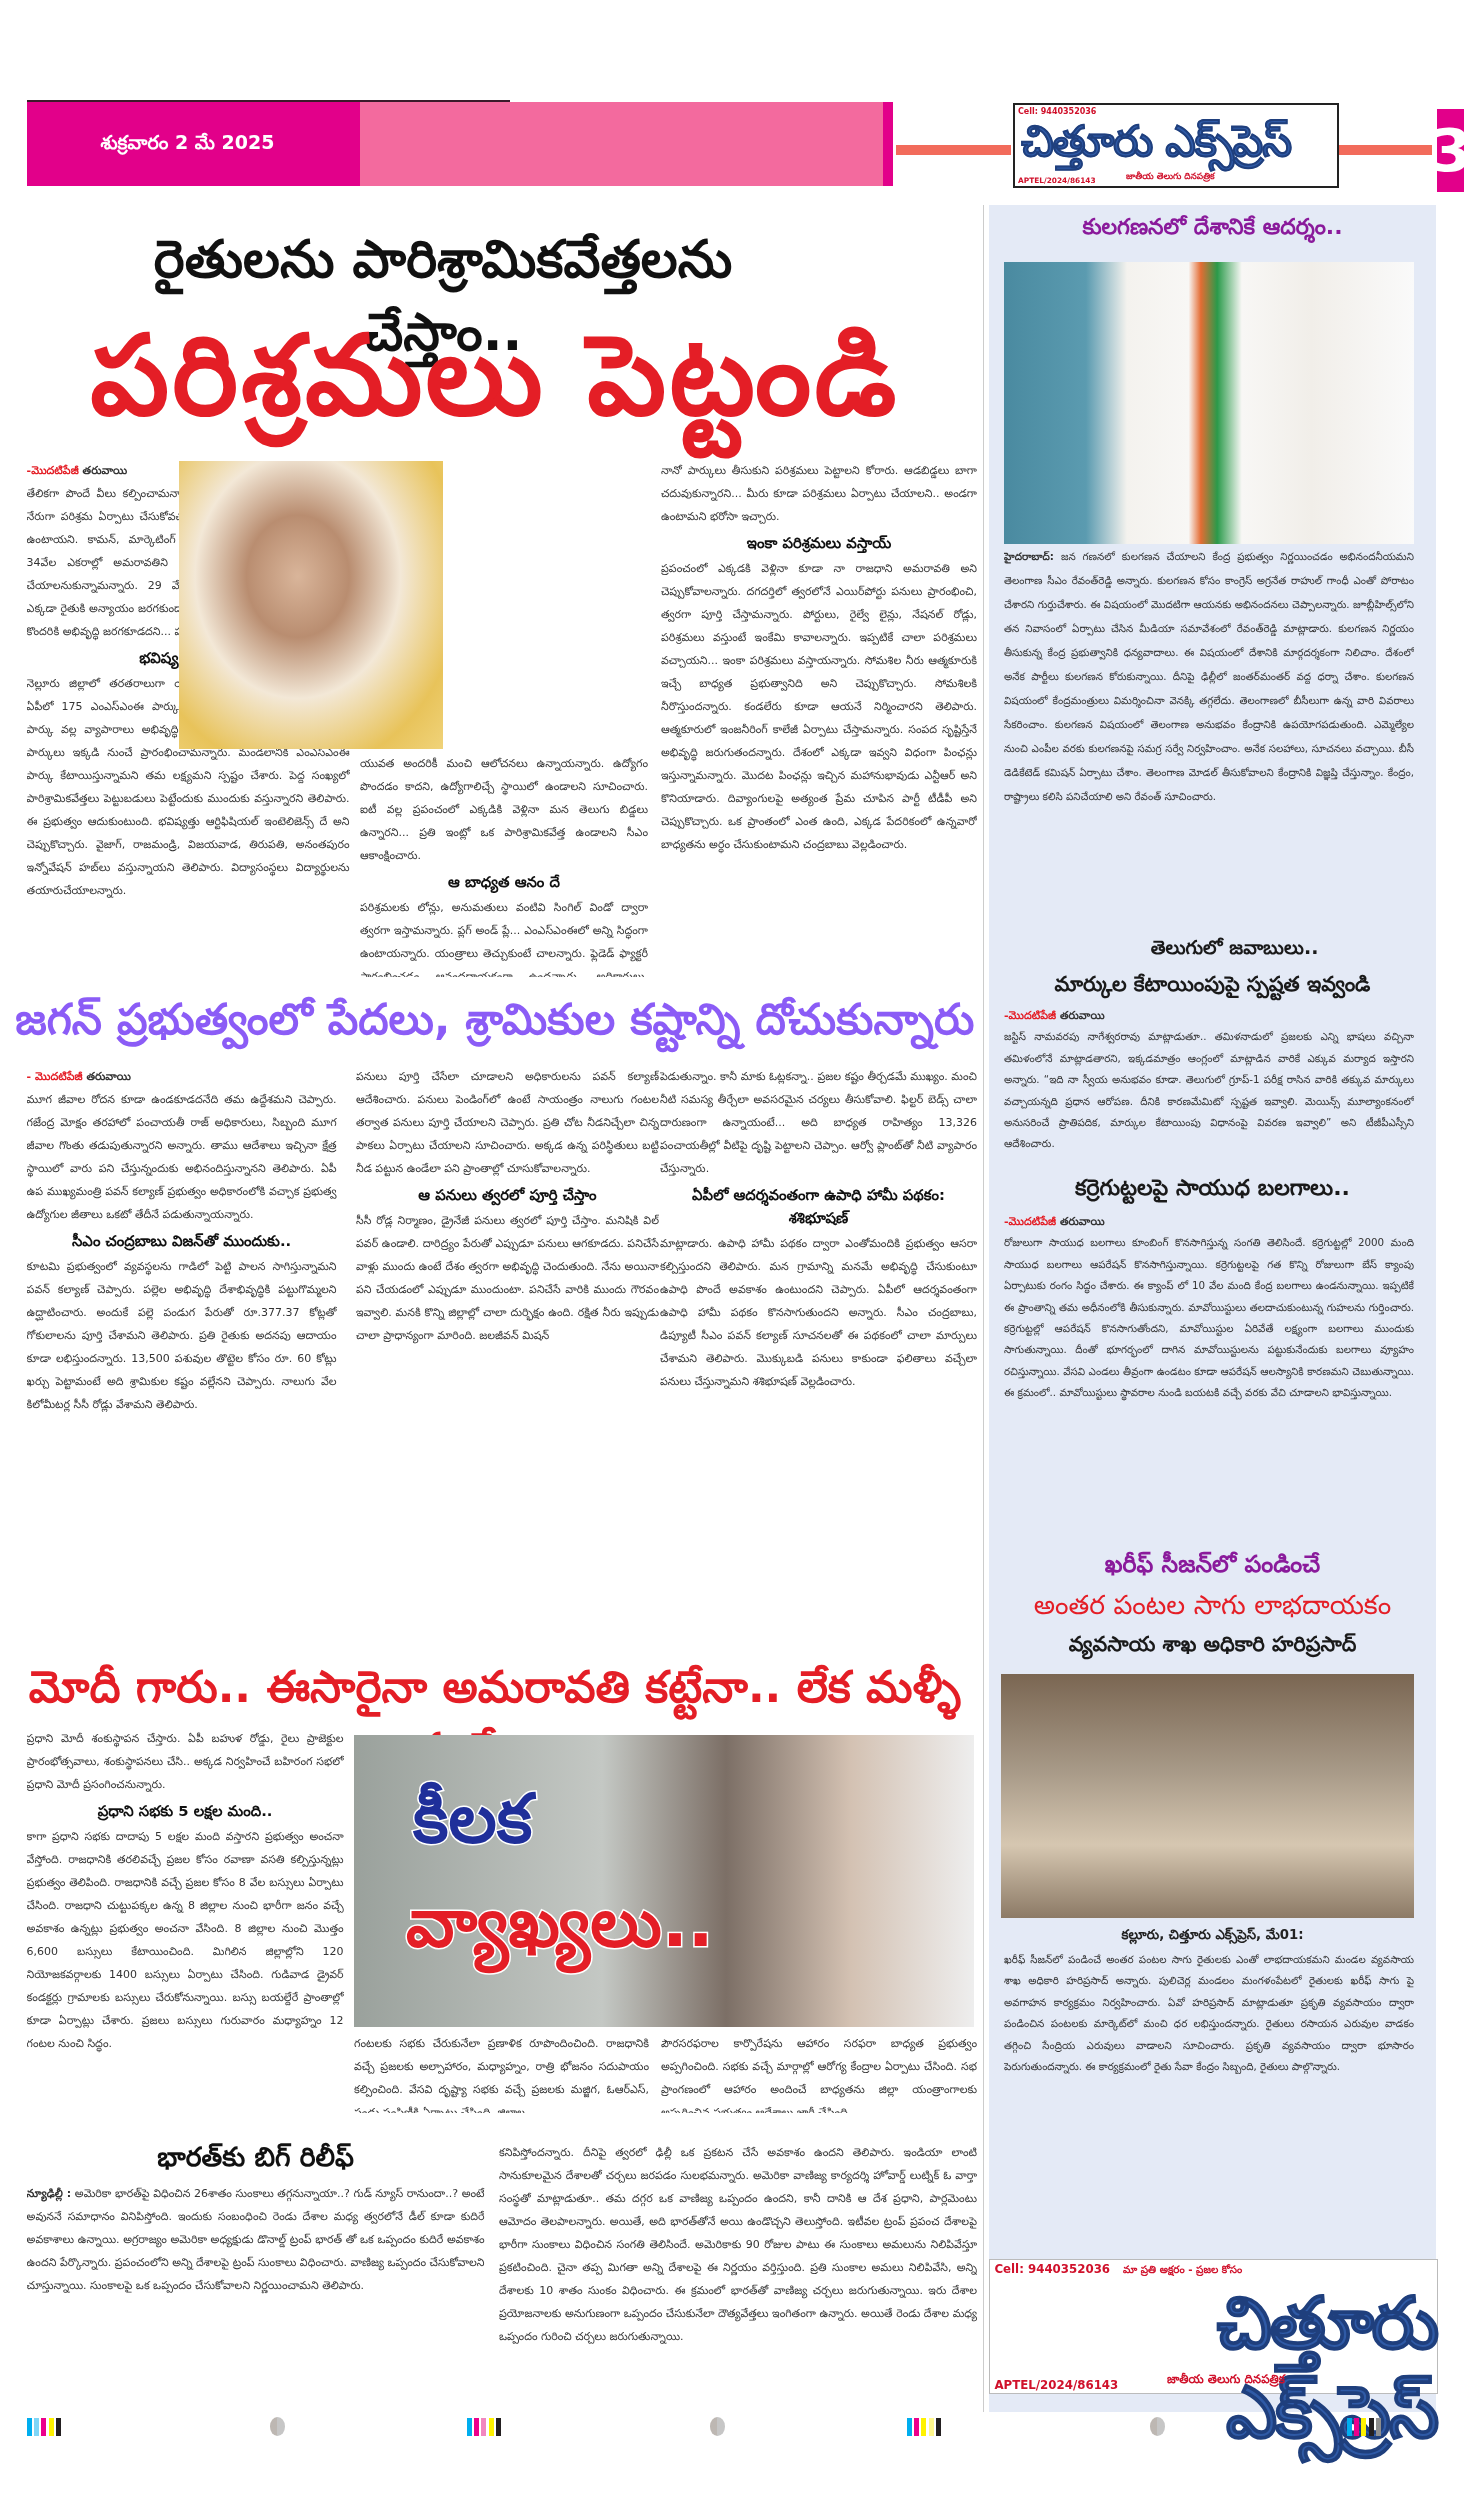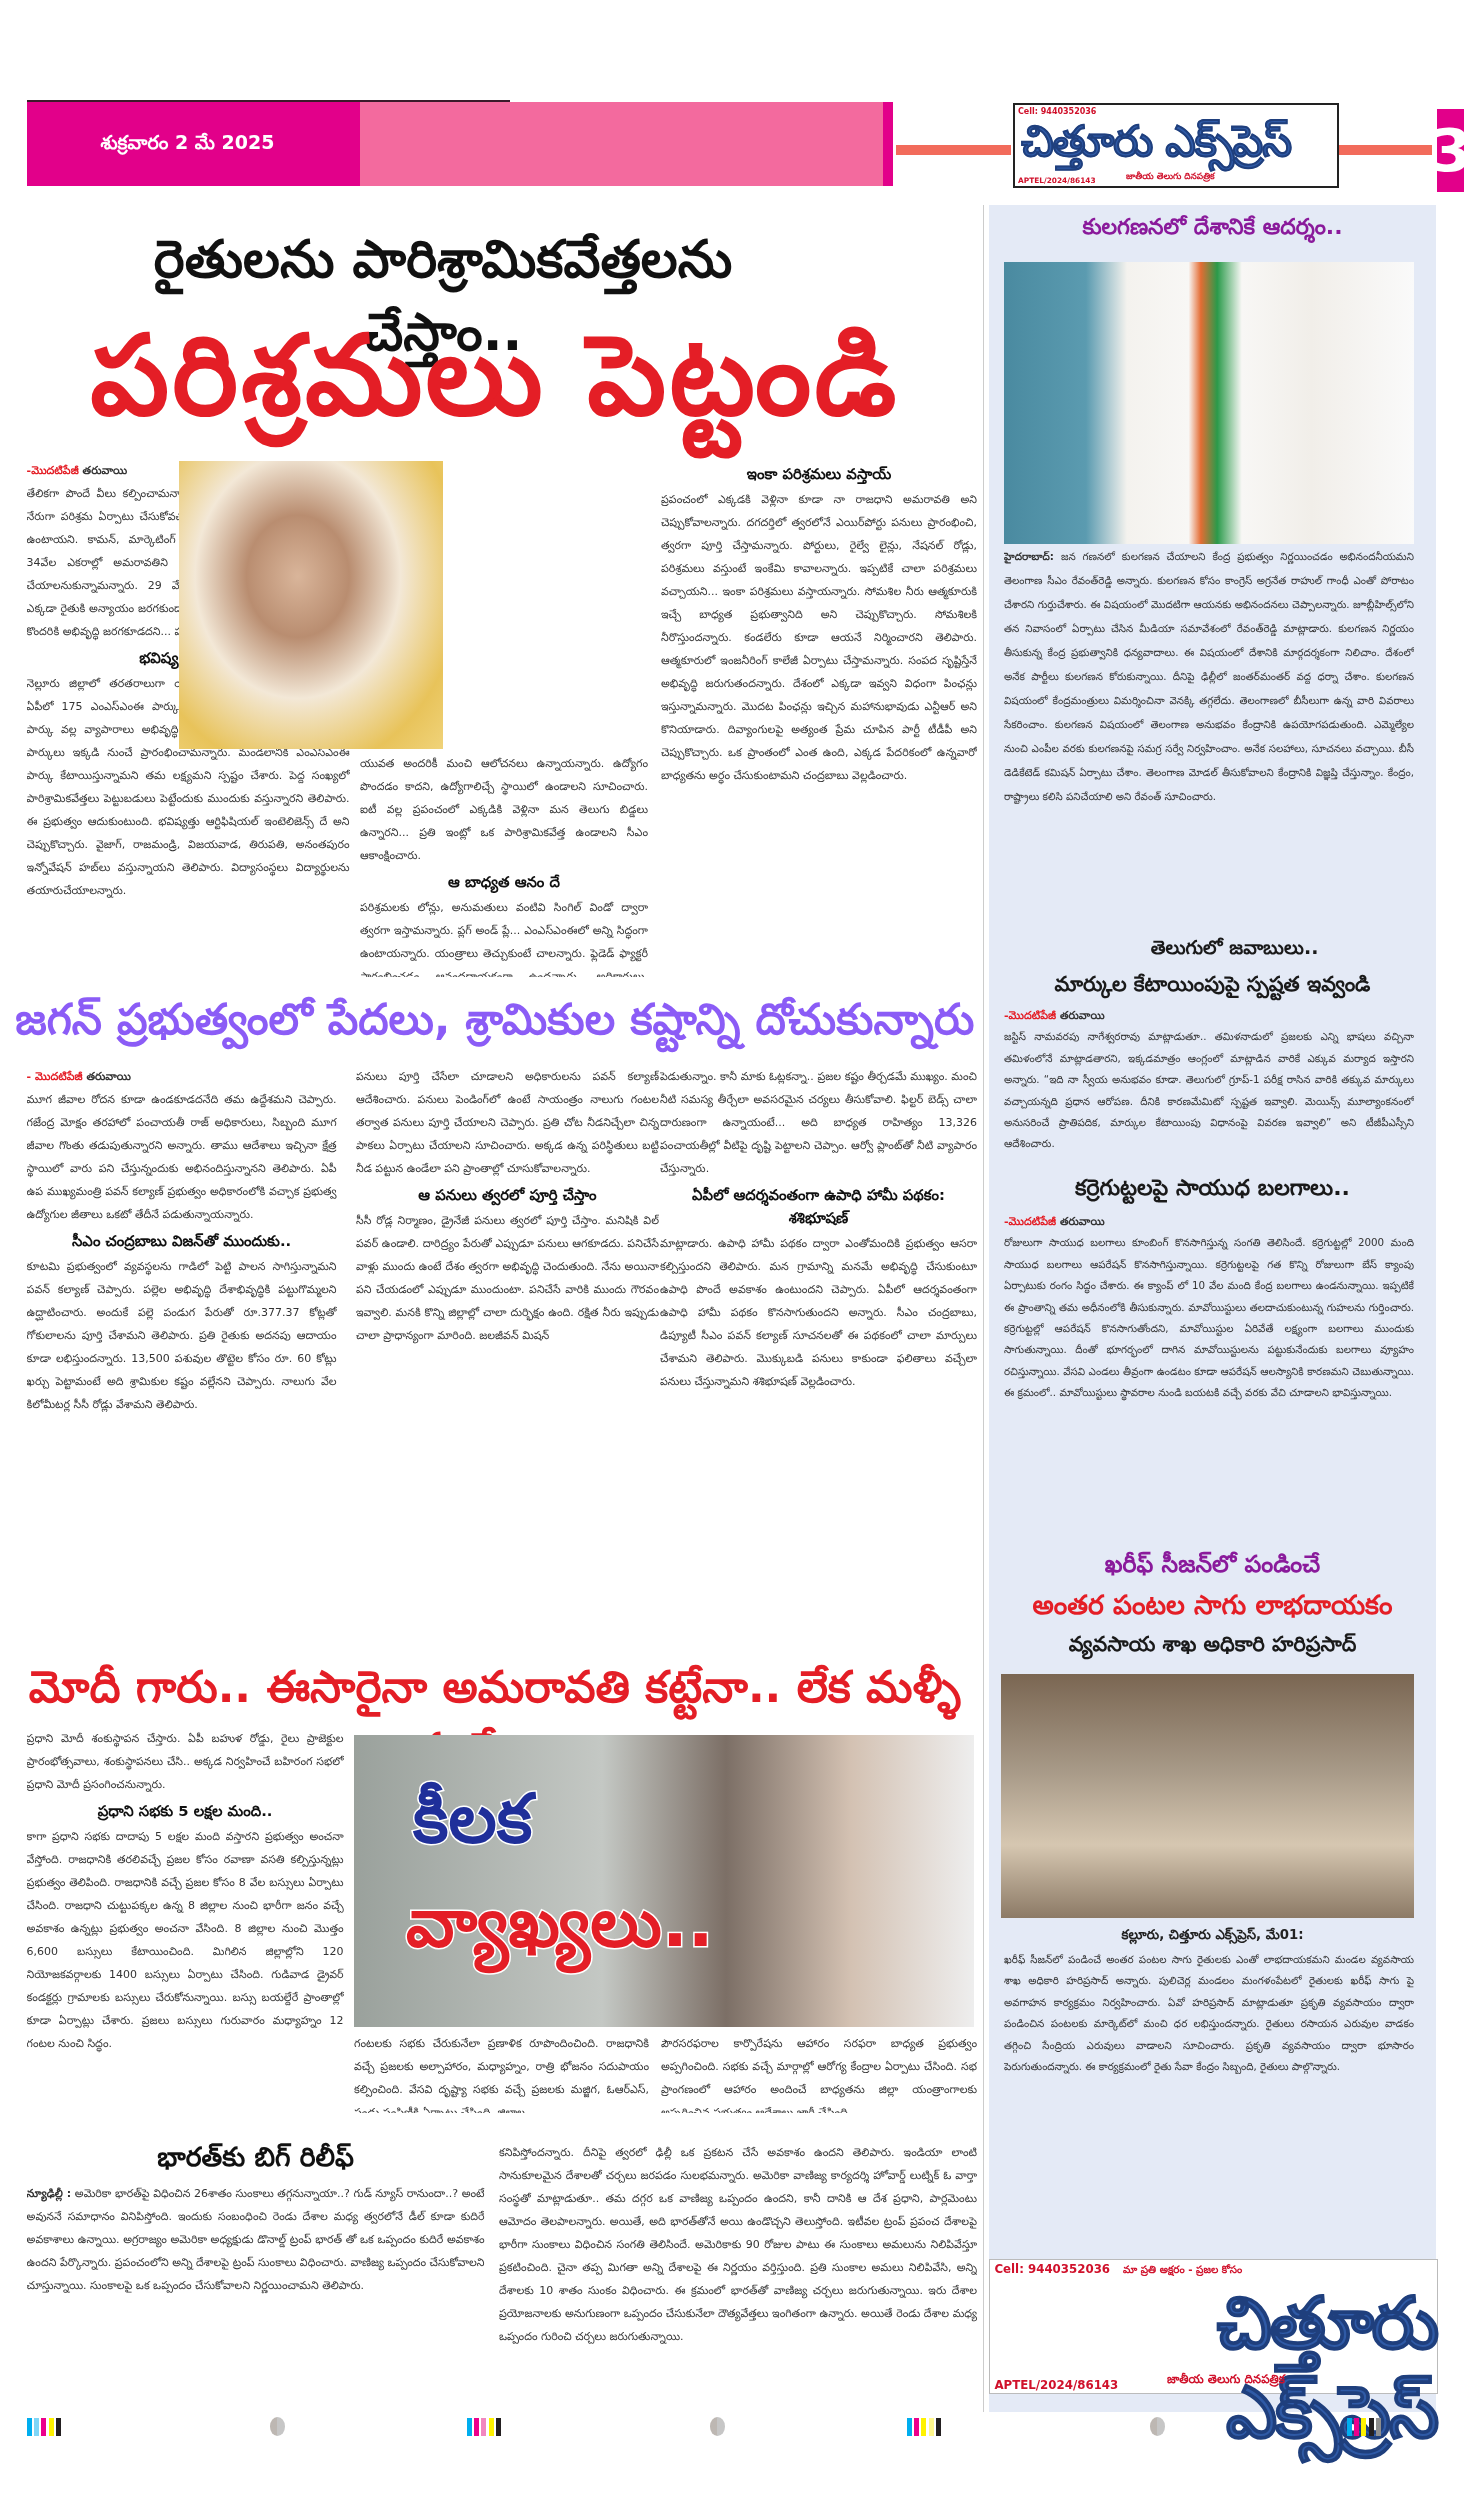--- a/index.html
+++ b/index.html
@@ -30,21 +30,21 @@
   .subhead{text-align:center;font-weight:bold;font-size:14.8px;color:#111;margin:3px 0;}
   .photo{background:linear-gradient(135deg,#e9dcc4,#c9b18c 40%,#f2e5c9);overflow:hidden;}
   .photo-cbn{left:179px;top:461px;width:264px;height:288px;background:radial-gradient(ellipse at 45% 40%,#d9b59a 0%,#b98d70 25%,#f3e8d7 50%,#e8c35a 80%,#f0d37a 100%);}
   .photo-yss{left:354px;top:1735px;width:620px;height:292px;background:linear-gradient(90deg,#9aa19c 0%,#c4c8c4 40%,#7c6f66 60%,#d3c1b2 80%,#eee 100%);}
   .kilaka1{position:absolute;left:59px;top:44px;font-size:68px;font-weight:900;color:#1f2f9a;-webkit-text-stroke:3px #fff;paint-order:stroke fill;}
   .kilaka2{position:absolute;left:52px;top:148px;font-size:68px;font-weight:900;color:#e41e26;-webkit-text-stroke:3px #fff;paint-order:stroke fill;}
   
   .rpanel{left:989px;top:205px;width:447px;height:2207px;background:#e4eaf6;}
   .r-head-purple{font-weight:900;color:#8a1a9b;text-align:center;}
   .r-head-dark{font-weight:900;color:#1a1a1a;text-align:center;}
-  .r-head-red{font-weight:700;color:#e41e26;text-align:center;}
+  .r-head-red{font-weight:400;color:#e41e26;text-align:center;}
   .photo-rev{left:1004px;top:262px;width:410px;height:282px;background:linear-gradient(90deg,#4a8aa0 0%,#5b9bb0 20%,#f4f2ee 30%,#f8f7f5 45%,#e46c33 48%,#2a9a4a 52%,#f8f7f5 58%,#f1eee9 75%,#fafafa 100%);}
   .photo-meet{left:1001px;top:1674px;width:413px;height:244px;background:linear-gradient(180deg,#7a6652 0%,#a89a88 40%,#d6c7b1 70%,#8c7a66 100%);}
   .logo2{left:989px;top:2259px;width:447px;height:133px;background:#fff;border:0.7px solid #bbb;}
   .logo2 .cell{position:absolute;left:4.4px;top:1.5px;font-size:11.8px;color:#d0112b;font-weight:bold;}
   .logo2 .slogan{position:absolute;left:133px;top:3px;font-size:10.3px;color:#d0112b;font-weight:bold;}
   .logo2 .main{position:absolute;left:8.9px;top:19px;font-size:72px;font-weight:900;color:#2f5aa6;-webkit-text-stroke:1.5px #1f3f7d;letter-spacing:-2.2px;line-height:89px;}
   .logo2 .reg{position:absolute;left:4.4px;bottom:1.5px;font-size:11.8px;color:#d0112b;font-weight:bold;}
   .logo2 .tag{position:absolute;left:177px;bottom:4.4px;font-size:11.8px;color:#d0112b;font-weight:bold;}
   
   .cbar{position:absolute;top:2418px;width:5.2px;height:17.7px;}
@@ -78,20 +78,21 @@
   <div class="subhead">భవిష్యత్తు ఏది దే</div>
   <div>నెల్లూరు జిల్లాలో తరతరాలుగా యానాదులు పేదరికంలో ఉన్నారన్నారు. ఏపీలో 175 ఎంఎస్ఎంఈ పార్కులు ఏర్పాటు చేస్తామన్నారు. నారంపేట పార్కు వల్ల వ్యాపారాలు అభివృద్ధి చెందుతాయన్నారు. 50 ఎంఎస్ఎంఈ పార్కులు ఇక్కడి నుంచే ప్రారంభించామన్నారు. మండలానికి ఎంఎస్ఎంఈ పార్కు కేటాయిస్తున్నామని తమ లక్ష్యమని స్పష్టం చేశారు. పెద్ద సంఖ్యలో పారిశ్రామికవేత్తలు పెట్టుబడులు పెట్టేందుకు ముందుకు వస్తున్నారని తెలిపారు. ఈ ప్రభుత్వం ఆదుకుంటుంది. భవిష్యత్తు ఆర్టిఫిషియల్ ఇంటెలిజెన్స్ దే అని చెప్పుకొచ్చారు. వైజాగ్, రాజమండ్రి, విజయవాడ, తిరుపతి, అనంతపురం ఇన్నోవేషన్ హబ్‌లు వస్తున్నాయని తెలిపారు. విద్యాసంస్థలు విద్యార్థులను తయారుచేయాలన్నారు.</div>
 </div>
 <div class="abs photo photo-cbn"></div>
 <div class="abs col" style="left:360px;top:752px;width:288px;height:225px;">
   <div>యువత అందరికీ మంచి ఆలోచనలు ఉన్నాయన్నారు. ఉద్యోగం పొందడం కాదని, ఉద్యోగాలిచ్చే స్థాయిలో ఉండాలని సూచించారు. ఐటీ వల్ల ప్రపంచంలో ఎక్కడికి వెళ్లినా మన తెలుగు బిడ్డలు ఉన్నారని... ప్రతి ఇంట్లో ఒక పారిశ్రామికవేత్త ఉండాలని సీఎం ఆకాంక్షించారు.</div>
   <div class="subhead">ఆ బాధ్యత ఆనం దే</div>
   <div>పరిశ్రమలకు లోన్లు, అనుమతులు వంటివి సింగిల్ విండో ద్వారా త్వరగా ఇస్తామన్నారు. ప్లగ్ అండ్ ప్లే... ఎంఎస్ఎంఈలో అన్ని సిద్ధంగా ఉంటాయన్నారు. యంత్రాలు తెచ్చుకుంటే చాలన్నారు. ఫ్లెడెడ్ ఫ్యాక్టరీ ప్రారంభించడం ఆనందదాయకంగా ఉందన్నారు. అధికారులు, ఎమ్మెల్యేలు పారిశ్రామికవేత్తలను ప్రోత్సహించాలని సూచించారు. ఇక్కడ ఎంఎస్ఎంఈలో పరిశ్రమలు ఏర్పాటు చేయించే బాధ్యత ఆనం రామనారాయణరెడ్డిదే అని అన్నారు. రైతులను పారిశ్రామికవేత్తలను చేయాలని... భూమి మీది అని.. మీరు</div>
 </div>
 <div class="abs col" style="left:661px;top:459px;width:316px;height:517px;">
+  <div>నానో పార్కులు తీసుకుని పరిశ్రమలు పెట్టాలని కోరారు. ఆడబిడ్డలు బాగా చదువుకున్నారని... మీరు కూడా పరిశ్రమలు ఏర్పాటు చేయాలని.. అండగా ఉంటామని భరోసా ఇచ్చారు.</div>
   <div class="subhead">ఇంకా పరిశ్రమలు వస్తాయ్</div>
   <div>ప్రపంచంలో ఎక్కడకి వెళ్లినా కూడా నా రాజధాని అమరావతి అని చెప్పుకోవాలన్నారు. దగదర్తిలో త్వరలోనే ఎయిర్‌పోర్టు పనులు ప్రారంభించి, త్వరగా పూర్తి చేస్తామన్నారు. పోర్టులు, రైల్వే లైన్లు, నేషనల్ రోడ్లు, పరిశ్రమలు వస్తుంటే ఇంకేమి కావాలన్నారు. ఇప్పటికే చాలా పరిశ్రమలు వచ్చాయని... ఇంకా పరిశ్రమలు వస్తాయన్నారు. సోమశిల నీరు ఆత్మకూరుకి ఇచ్చే బాధ్యత ప్రభుత్వానిది అని చెప్పుకొచ్చారు. సోమశిలకి నీరొస్తుందన్నారు. కండలేరు కూడా ఆయనే నిర్మించారని తెలిపారు. ఆత్మకూరులో ఇంజనీరింగ్ కాలేజీ ఏర్పాటు చేస్తామన్నారు. సంపద సృష్టిస్తేనే అభివృద్ధి జరుగుతందన్నారు. దేశంలో ఎక్కడా ఇవ్వని విధంగా పింఛన్లు ఇస్తున్నామన్నారు. మొదట పింఛన్లు ఇచ్చిన మహానుభావుడు ఎన్టీఆర్ అని కొనియాడారు. దివ్యాంగులపై అత్యంత ప్రేమ చూపిన పార్టీ టీడీపీ అని చెప్పుకొచ్చారు. ఒక ప్రాంతంలో ఎంత ఉంది, ఎక్కడ పేదరికంలో ఉన్నవారో బాధ్యతను అర్ధం చేసుకుంటామని చంద్రబాబు వెల్లడించారు.</div>
 </div>
 
 <div class="abs h-blue">జగన్ ప్రభుత్వంలో పేదలు, శ్రామికుల కష్టాన్ని దోచుకున్నారు</div>
 <div class="abs col" style="left:26.6px;top:1065px;width:310px;height:583px;">
   <div class="byline"><span class="red">- మొదటిపేజీ</span> <span>తరువాయి</span></div>
   <div>మూగ జీవాల రోదన కూడా ఉండకూడదనేది తమ ఉద్దేశమని చెప్పారు. గజేంద్ర మోక్షం తరహాలో పంచాయతీ రాజ్ అధికారులు, సిబ్బంది మూగ జీవాల గొంతు తడుపుతున్నారని అన్నారు. తాము ఆదేశాలు ఇచ్చినా క్షేత్ర స్థాయిలో వారు పని చేస్తున్నందుకు అభినందిస్తున్నానని తెలిపారు. ఏపీ ఉప ముఖ్యమంత్రి పవన్ కల్యాణ్ ప్రభుత్వం అధికారంలోకి వచ్చాక ప్రభుత్వ ఉద్యోగుల జీతాలు ఒకటో తేదీనే పడుతున్నాయన్నారు.</div>
   <div class="subhead">సీఎం చంద్రబాబు విజన్‌తో ముందుకు..</div>
   <div>కూటమి ప్రభుత్వంలో వ్యవస్థలను గాడిలో పెట్టి పాలన సాగిస్తున్నామని పవన్ కల్యాణ్ చెప్పారు. పల్లెల అభివృద్ధి దేశాభివృద్ధికి పట్టుగొమ్మలని ఉద్ఘాటించారు. అందుకే పల్లె పండుగ పేరుతో రూ.377.37 కోట్లతో గోకులాలను పూర్తి చేశామని తెలిపారు. ప్రతి రైతుకు అదనపు ఆదాయం కూడా లభిస్తుందన్నారు. 13,500 పశువుల తొట్టెల కోసం రూ. 60 కోట్లు ఖర్చు పెట్టామంటే అది శ్రామికుల కష్టం వల్లేనని చెప్పారు. నాలుగు వేల కిలోమీటర్ల సీసీ రోడ్లు వేశామని తెలిపారు.</div>

